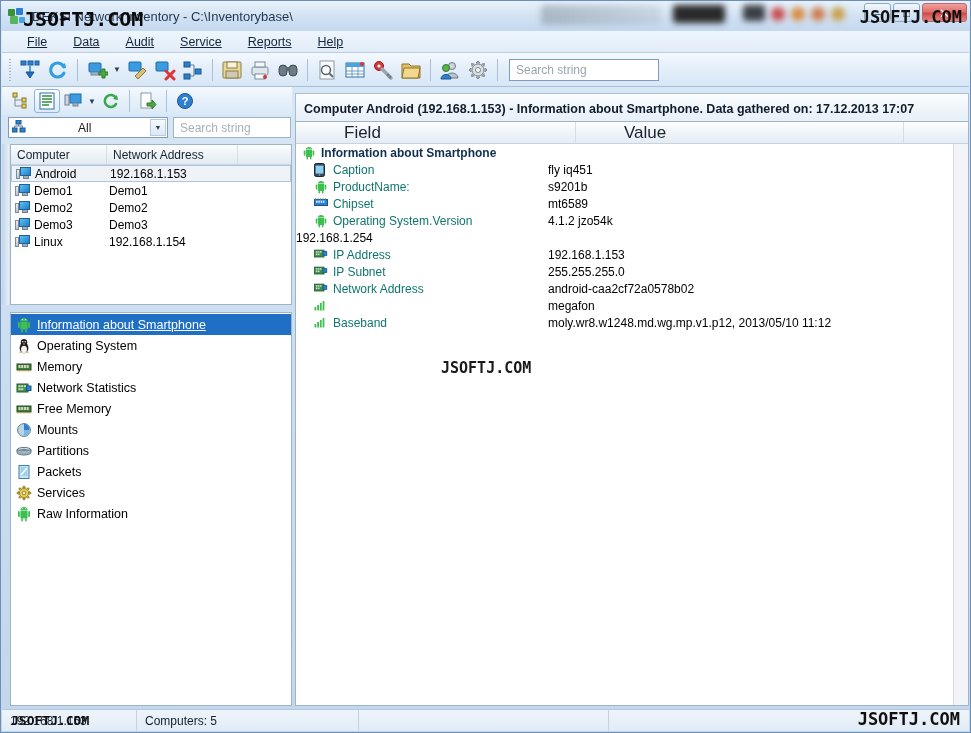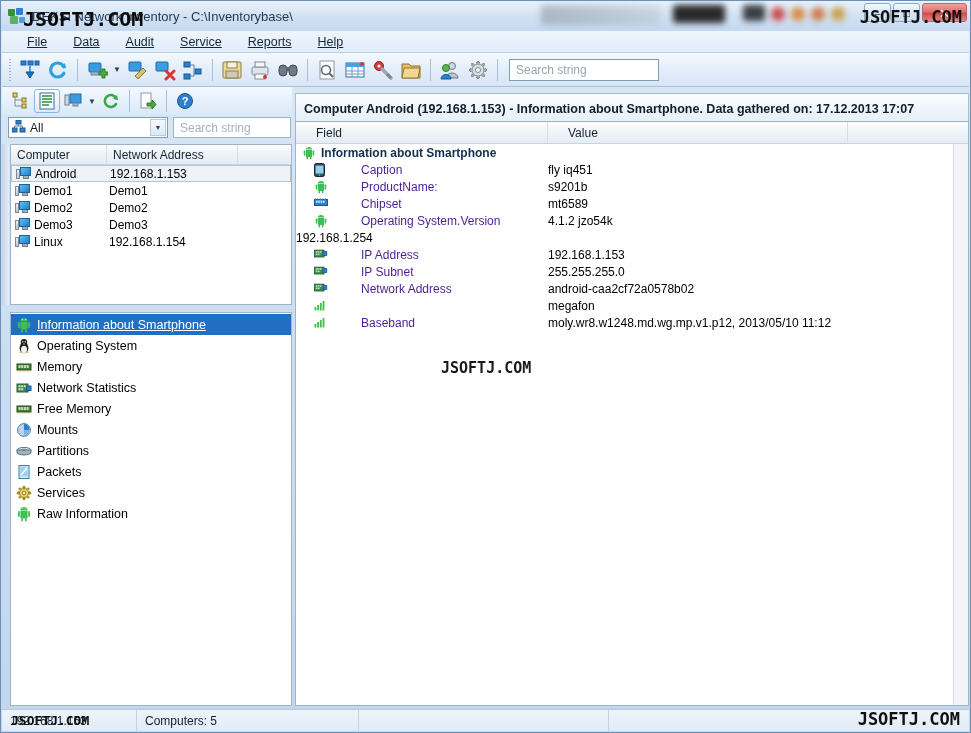--- a/index.html
+++ b/index.html
@@ -119,21 +119,21 @@
     background: linear-gradient(180deg,#ffffff 0%, #dceaf8 100%);
   }
 
   
   .filterrow {
     position: absolute; left: 7px; top: 116px; width: 283px; height: 21px;
     display: flex; align-items: center;
   }
   .combo {
     width: 160px; height: 21px; border: 1px solid #7f9db9; background: #fff;
-    display: flex; align-items: center; padding-left: 3px; position: relative;
+    display: flex; align-items: center; padding-left: 3px; position: relative; gap: 48px;
   }
   .combo .lbl { font-size: 12px; color: #1a1a1a; margin-left: 4px; }
   .combo .arrowbox {
     position: absolute; right: 1px; top: 1px; width: 16px; height: 17px;
     background: linear-gradient(180deg,#f6fafd 0%, #dbe8f5 100%);
     border: 1px solid #b7cbe0; display: flex; align-items: center; justify-content: center;
     font-size: 7px; color: #2c4156;
   }
   .filter-search {
     margin-left: 5px; width: 118px; height: 21px; border: 1px solid #9db6cd;
@@ -212,31 +212,31 @@
     position: absolute; left: 294px; top: 120px; width: 674px; height: 585px;
     background: #fff; border: 1px solid #9fb4c9;
   }
   .dv-head {
     height: 22px; display: flex;
     background: linear-gradient(180deg,#fdfefe 0%, #eff4f9 50%, #e4ecf4 100%);
     border-bottom: 1px solid #c8d3de;
   }
   .dv-head .col {
     display: flex; align-items: center; padding-left: 20px;
-    font-size: 12px; color: #17242f; border-right: 1px solid #d5dee7; height: 100%;
-    white-space: nowrap; overflow: hidden;
+    font-size: 17px; color: #17242f; border-right: 1px solid #d5dee7; height: 100%;
+    white-space: nowrap; overflow: hidden; margin-left: 28px;
   }
   .dv-group {
     height: 17px; display: flex; align-items: center; padding-left: 6px;
     font-size: 12px; font-weight: bold; color: #10304f;
   }
   .dv-row { height: 17px; display: flex; align-items: center; font-size: 12px; color: #000; }
   .dv-field {
     width: 252px; display: flex; align-items: center; padding-left: 18px;
-    white-space: nowrap; overflow: hidden; color: #4c1d95; gap: 28px;
+    white-space: nowrap; overflow: hidden; color: #0f766e;
   }
   .dv-value { width: 400px; white-space: nowrap; overflow: hidden; color: #000; }
   .dv-ico { width: 15px; height: 14px; flex: none; margin-right: 4px; position: relative; }
 
   
   .dv-scroll {
     position: absolute; right: 0; top: 22px; width: 15px; bottom: 0;
     background: #f2f4f7; border-left: 1px solid #d4dde6;
   }
 

